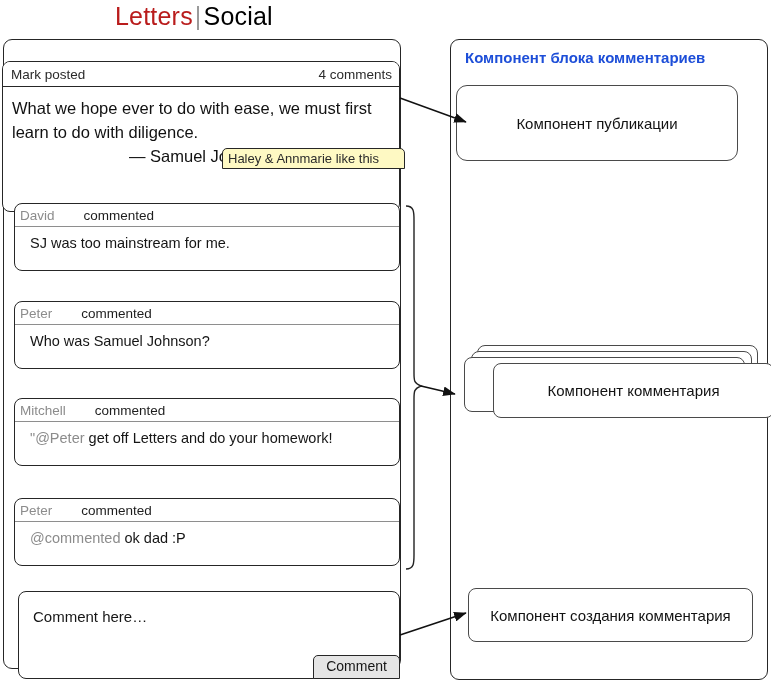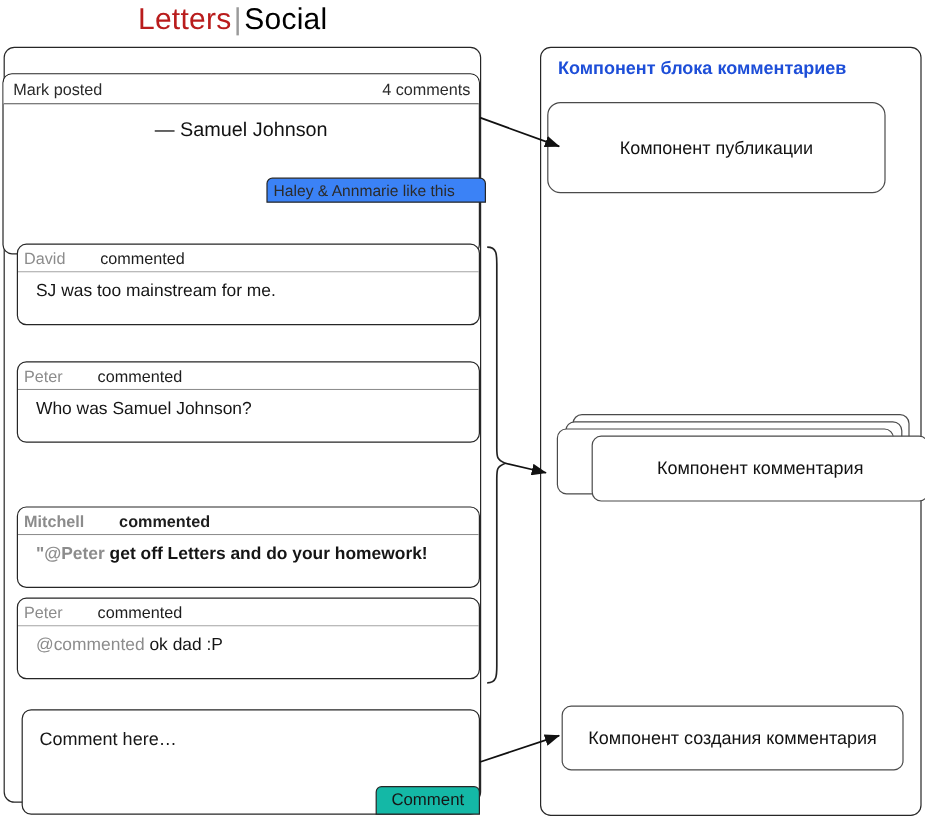--- a/index.html
+++ b/index.html
@@ -87,21 +87,21 @@
   #post-quote { display: block; }
   #post-attr  { display: block; text-align: center; }
 
   #likes-badge {
     position: absolute;
     left: 222px;
     top: 148px;
     width: 183px;
     height: 21px;
     box-sizing: border-box;
-    background: #3b82f6;
+    background: #fef9c3;
     border: 1.3px solid #262626;
     border-radius: 5px 5px 0 0;
     font-size: 13px;
     line-height: 19px;
     padding-left: 5px;
     color: #2b2b2b;
     white-space: nowrap;
     z-index: 4;
   }
 
@@ -133,21 +133,21 @@
     padding: 6px 8px 0 15px;
     box-sizing: border-box;
     font-size: 14.5px;
     line-height: 20px;
     color: #151515;
   }
   .mention { color: #8c8c8c; }
 
   #comment-1 { top: 203px; }
   #comment-2 { top: 301px; }
-  #comment-3 { top: 422px; font-weight: bold; }
+  #comment-3 { top: 398px; }
   #comment-4 { top: 498px; }
 
   
   #compose-card {
     left: 18px;
     top: 591px;
     width: 382px;
     height: 88px;
     z-index: 3;
   }
@@ -158,21 +158,21 @@
     font-size: 15px;
     color: #161616;
   }
   #compose-submit {
     position: absolute;
     left: 313px;
     top: 655px;
     width: 87px;
     height: 24px;
     box-sizing: border-box;
-    background: #14b8a6;
+    background: #e5e5e5;
     border: 1.3px solid #262626;
     border-radius: 5px 5px 0 0;
     font-size: 14px;
     line-height: 21px;
     text-align: center;
     color: #161616;
     z-index: 4;
   }
 
   
@@ -256,20 +256,21 @@
 </div>
 
 <div class="box" id="left-wrapper"></div>
 
 <div class="box" id="post-card">
   <div id="post-header">
     <span class="ph-author">Mark posted</span>
     <span class="ph-count">4 comments</span>
   </div>
   <div id="post-body">
+    <span id="post-quote">What we hope ever to do with ease, we must first learn to do with diligence.</span>
     <span id="post-attr">— Samuel Johnson</span>
   </div>
 </div>
 <div id="likes-badge">Haley &amp; Annmarie like this</div>
 
 <div class="box comment-card" id="comment-1">
   <div class="cc-header">
     <span class="cc-name">David</span>
     <span class="cc-verb">commented</span>
   </div>

